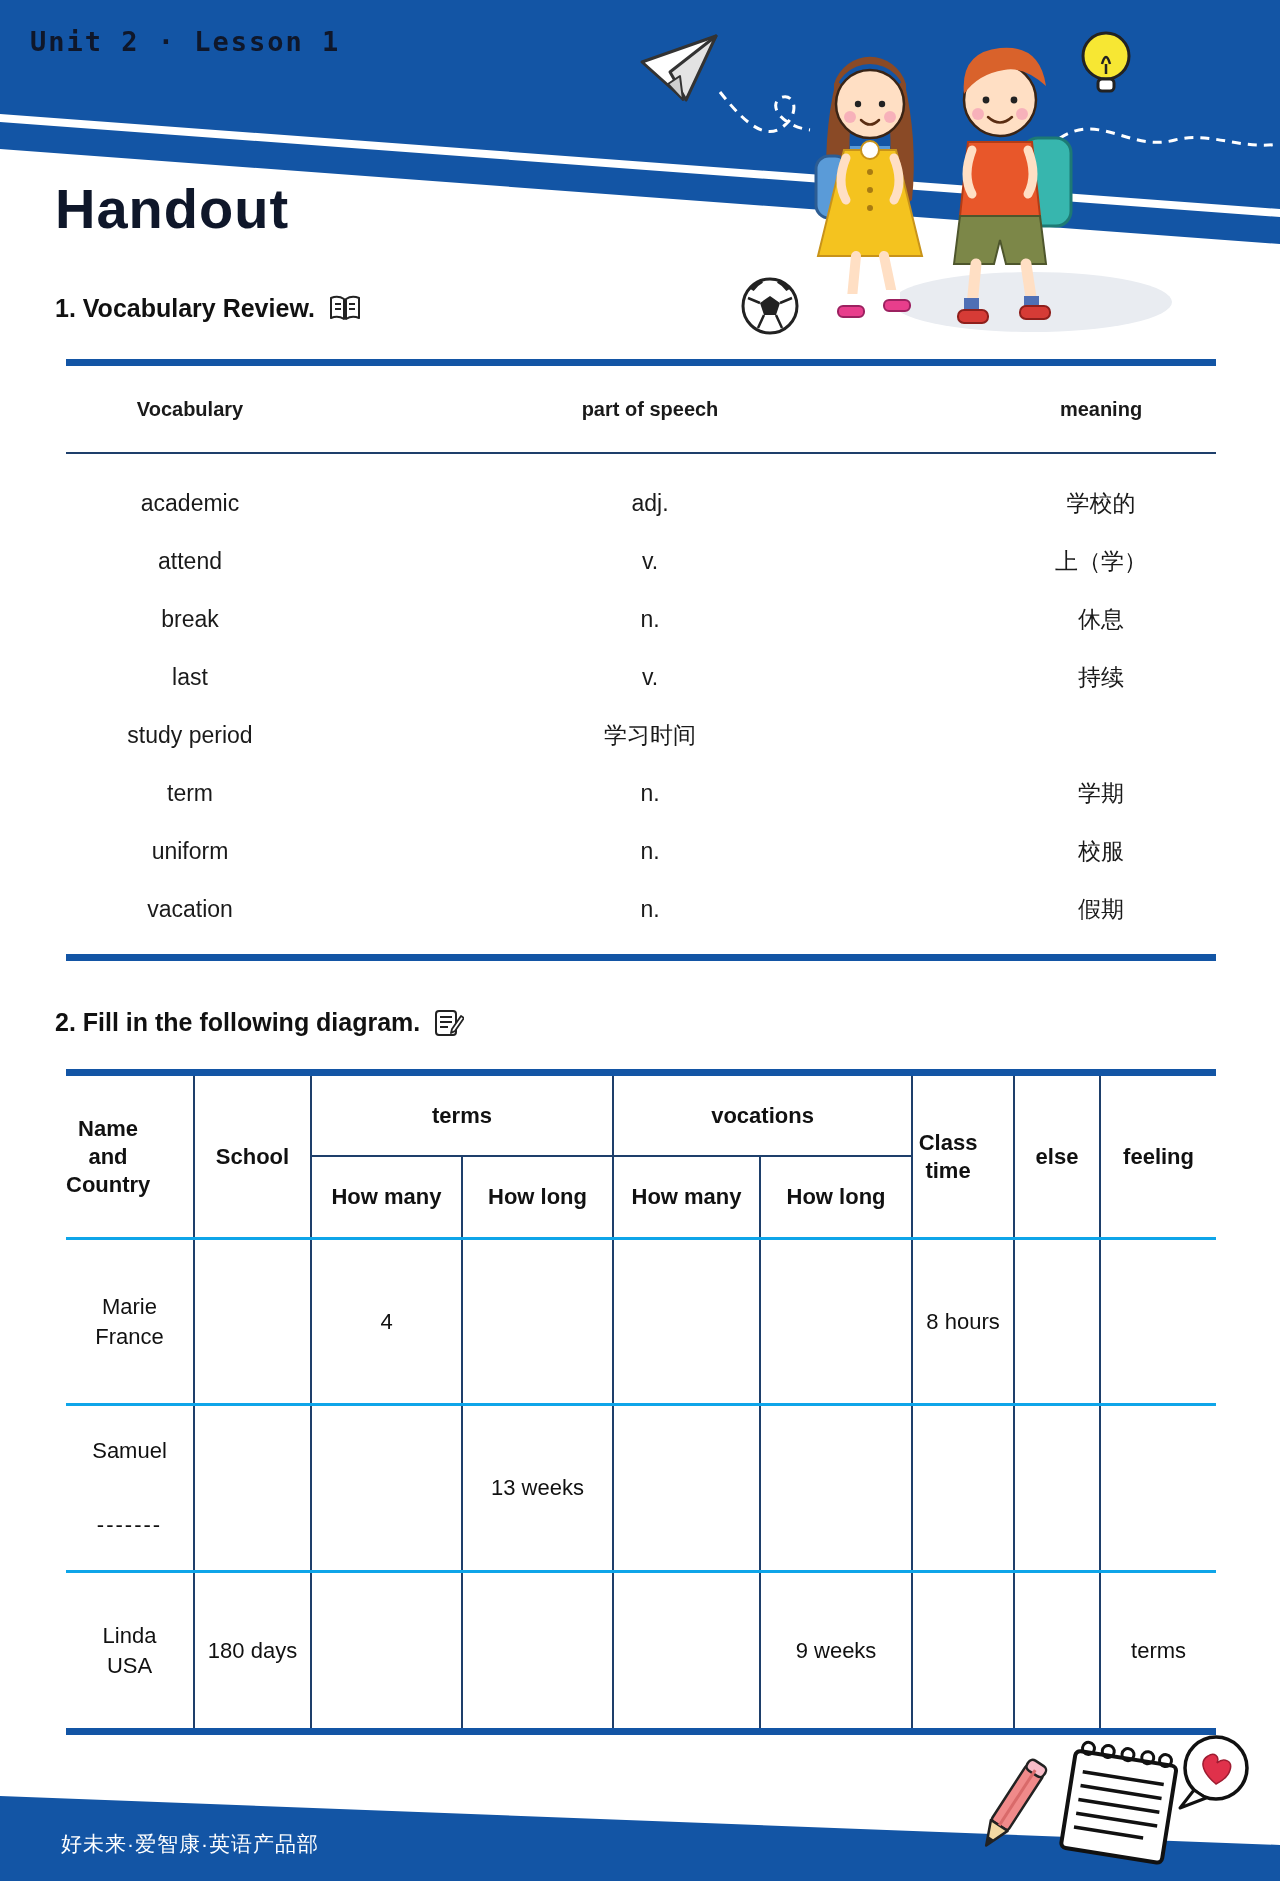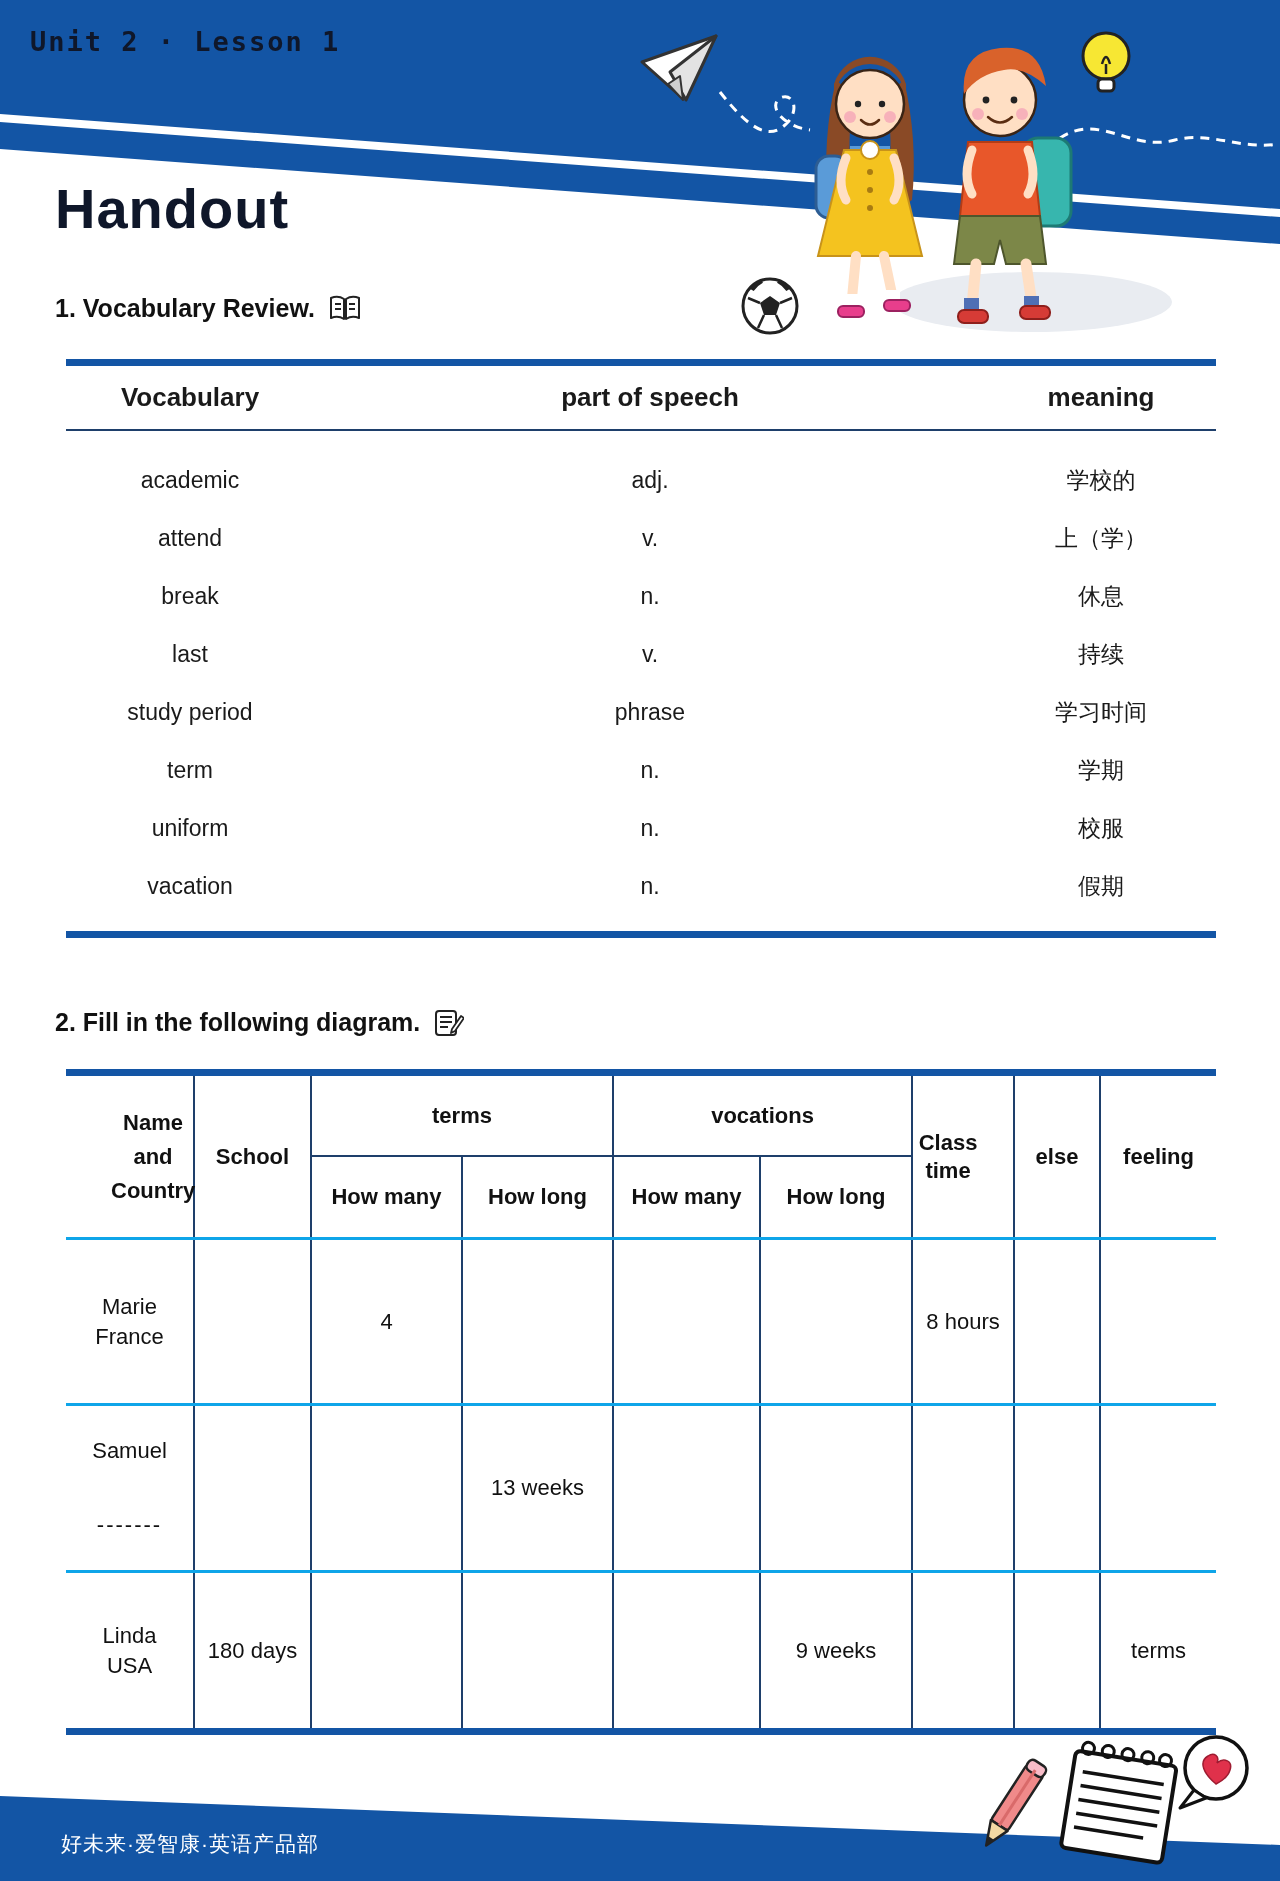--- a/index.html
+++ b/index.html
@@ -18,38 +18,38 @@
   .sec-head{display:flex;align-items:center;gap:14px;font-size:25px;font-weight:bold;color:#111;}
   #sec1-head{left:55px;top:294px;}
   #sec2-head{left:55px;top:1008px;}
 
   .rule-thick{height:7px;background:#1355a5;}
   .rule-thin{height:2px;background:#1e3f6b;}
 
   
   #vocab{left:66px;top:359px;width:1150px;}
   .vgrid{display:grid;grid-template-columns:248px 672px 230px;}
-  .vhead{height:63px;align-items:center;font-weight:bold;font-size:26px;text-align:center;}
+  .vhead{height:86px;align-items:center;font-weight:bold;font-size:20px;text-align:center;}
   .vbody{padding:20px 0 16px 0;}
   .vrow{display:grid;grid-template-columns:248px 672px 230px;height:58px;align-items:center;
         text-align:center;font-size:23px;}
 
   
   #diagram{left:66px;top:1069px;width:1150px;}
   #diagram table{width:1150px;border-collapse:collapse;border-style:hidden;table-layout:fixed;}
   #diagram th,#diagram td{border:2px solid #1e3f6b;font-size:22px;color:#111;
         text-align:center;vertical-align:middle;padding:0;}
   #diagram thead th{font-weight:bold;}
   #diagram thead tr.tier1 th{height:79px;}
   #diagram thead tr.tier2 th{height:80px;}
   #diagram tbody tr{border-top:3px solid #0ea5e9;}
   #diagram tbody td{font-weight:normal;}
   .r1 td{height:163px;} .r2 td{height:164px;} .r3 td{height:155px;}
   th.nc,td.name-cell{text-align:left;padding-left:12px;}
-  .nc-head{display:block;width:84px;line-height:34px;margin-left:45px;}
+  .nc-head{display:block;width:84px;line-height:28px;}
   th.classtime{text-align:left;padding-left:14px;}
   .ct-head{display:block;width:70px;line-height:28px;}
   .name-cell{font-weight:bold;}
   .name-cell .ln{display:block;line-height:30px;}
   .name-cell .gap{margin-top:44px;letter-spacing:2px;}
 
   
   #footer-brand{left:61px;top:1830px;color:#ffffff;font-size:21px;letter-spacing:1px;}
 </style>
 </head>
@@ -175,21 +175,20 @@
         <span>n.</span>
         <span>休息</span>
       </div>
       <div class="vrow">
         <span>last</span>
         <span>v.</span>
         <span>持续</span>
       </div>
       <div class="vrow">
         <span>study period</span>
-        <span>phrase</span>
         <span>学习时间</span>
       </div>
       <div class="vrow">
         <span>term</span>
         <span>n.</span>
         <span>学期</span>
       </div>
       <div class="vrow">
         <span>uniform</span>
         <span>n.</span>

